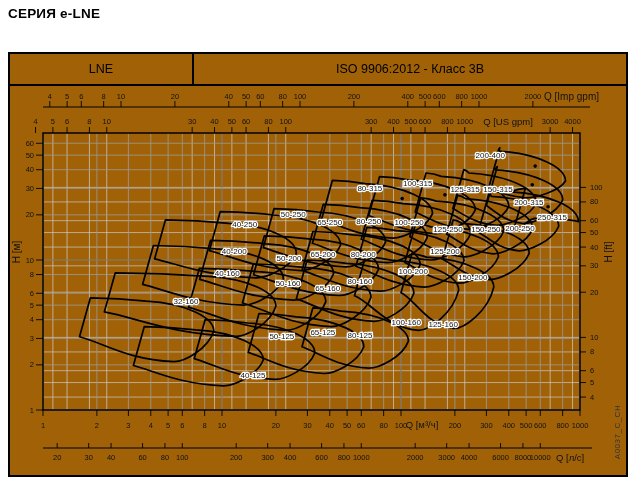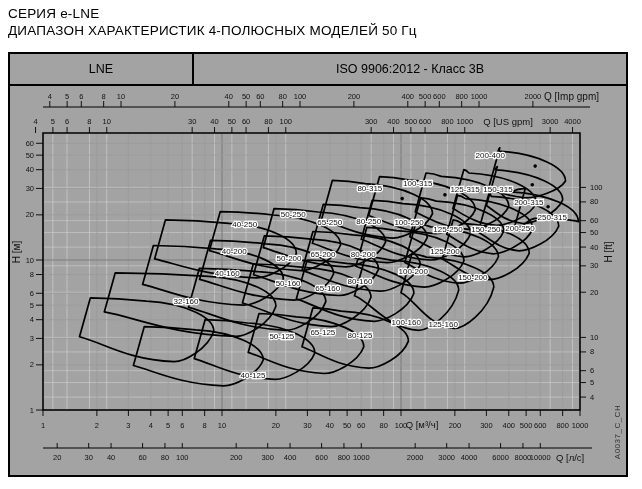--- a/index.html
+++ b/index.html
@@ -1,32 +1,31 @@
 <!DOCTYPE html>
 <html><head>
 <meta charset="utf-8">
 <style>
   html,body{margin:0;padding:0;background:#ffffff;}
   body{width:642px;height:489px;position:relative;font-family:"Liberation Sans",sans-serif;color:#000;}
-  .titles{position:absolute;left:8px;top:5px;font-weight:normal;font-size:13.5px;line-height:17px;letter-spacing:.2px;}
-  .figure{position:absolute;left:8px;top:52px;width:616px;height:421px;border:2px solid #000;background:#a3a3a3;}
+  .titles{position:absolute;left:8px;top:5px;font-weight:bold;font-size:13.5px;line-height:17px;letter-spacing:.2px;}
+  .figure{position:absolute;left:8px;top:52px;width:616px;height:421px;border:2px solid #000;background:#a16207;}
   .hdr{display:flex;height:30px;border-bottom:2px solid #000;}
   .cell{display:flex;align-items:center;justify-content:center;font-size:12.5px;}
   .c1{width:182px;border-right:2px solid #000;}
   .c2{width:131px;border-right:2px solid #000;}
   .c3{flex:1;}
   #chart-svg{position:absolute;left:0;top:0;pointer-events:none;}
   #chart-svg text{font-family:"Liberation Sans",sans-serif;}
 </style>
 </head>
 <body>
 
 <div class="titles">
   <div>СЕРИЯ e-LNE</div>
-  <div>ДИАПАЗОН ХАРАКТЕРИСТИК 4-ПОЛЮСНЫХ МОДЕЛЕЙ 50 Гц</div>
 </div>
 
 <div class="figure">
   <div class="hdr">
     <div class="cell c1">LNE</div>
     <div class="cell c3">ISO 9906:2012 - Класс 3В</div>
   </div>
 </div>
 
 <svg id="chart-svg" width="642" height="489" viewBox="0 0 642 489" xmlns="http://www.w3.org/2000/svg">

